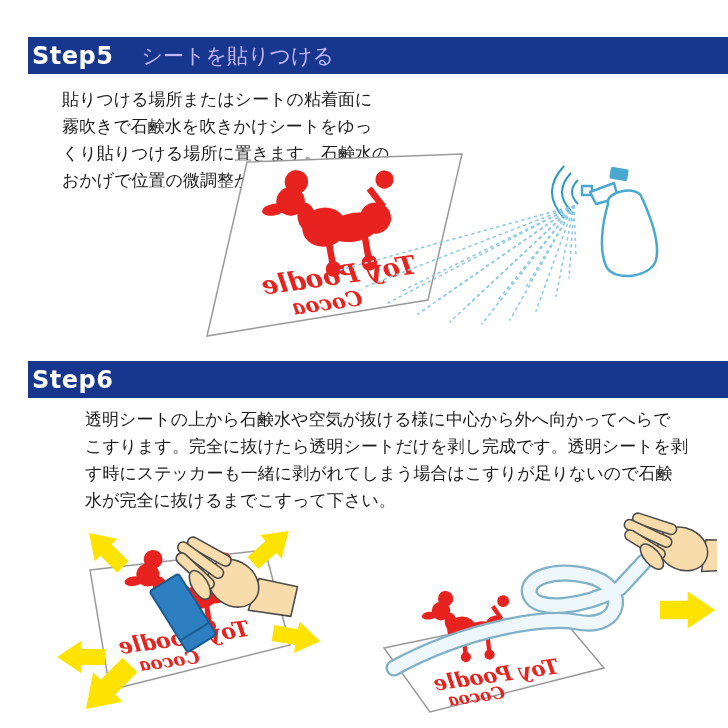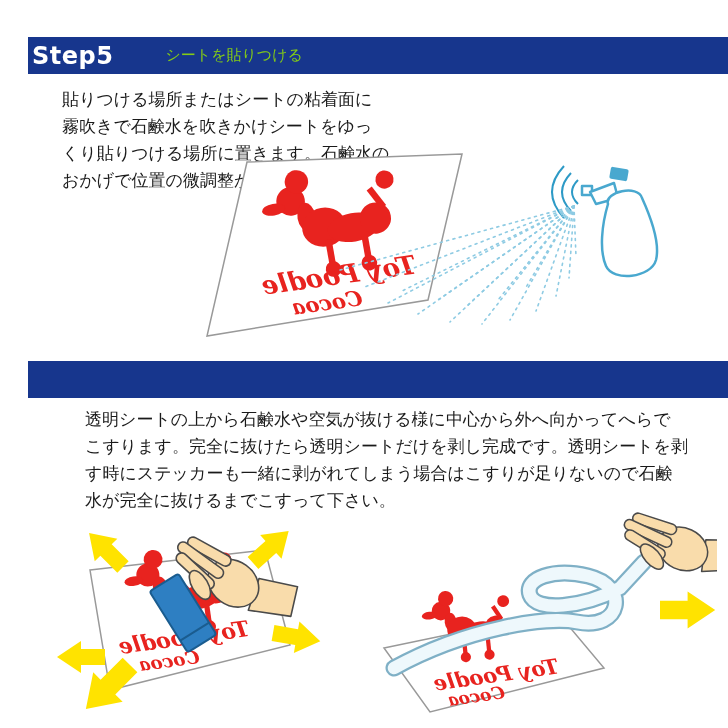--- a/index.html
+++ b/index.html
@@ -8,21 +8,21 @@
     font-family:"DejaVu Sans","Liberation Sans",sans-serif; overflow:hidden;
   }
   .step-bar {
     position:absolute; left:28px; width:720px; height:37px;
     background:#17368d; display:flex; align-items:center;
     padding-left:4px; box-sizing:border-box;
   }
   #step5-bar { top:37px; }
   #step6-bar { top:361px; }
   .step-label { color:#ffffff; font-size:24px; font-weight:bold; letter-spacing:0.5px; }
-  .step-title { color:#84cc16; font-size:15px; margin-left:52px; }
+  .step-title { color:#c4b5fd; font-size:21px; margin-left:28px; }
   .body-text {
     position:absolute; margin:0; color:#1a1a1a; font-size:17px;
     line-height:1.58; white-space:pre-line;
   }
   #step5-body { left:62px; top:86px; width:460px; }
   #step6-body { left:62px; top:406px; width:630px;margin-left:23px; }
   .ill { position:absolute; }
   #ill5  { left:190px; top:142px; }
   #ill6a { left:35px;  top:515px; }
   #ill6b { left:372px; top:500px; }
@@ -108,20 +108,21 @@
       <line x1="384" y1="64" x2="386" y2="115"></line>
       <line x1="384" y1="64" x2="210" y2="150"></line>
       <line x1="384" y1="64" x2="245" y2="160"></line>
       <line x1="384" y1="64" x2="278" y2="163"></line>
       <line x1="384" y1="64" x2="308" y2="158"></line>
       <line x1="384" y1="64" x2="335" y2="147"></line>
     </g>
   </svg>
 
   <div class="step-bar" id="step6-bar">
+    <span class="step-label">Step6</span>
   </div>
 
   <p class="body-text" id="step6-body">透明シートの上から石鹸水や空気が抜ける様に中心から外へ向かってへらで
 こすります。完全に抜けたら透明シートだけを剥し完成です。透明シートを剥
 す時にステッカーも一緒に剥がれてしまう場合はこすりが足りないので石鹸
 水が完全に抜けるまでこすって下さい。</p>
 
   <svg class="ill" id="ill6a" width="295" height="205" viewBox="0 0 295 205">
     <polygon points="55,55 230,35 255,130 75,175" fill="#ffffff" stroke="#999999" stroke-width="1.5"></polygon>
     <g fill="#e8231f">

